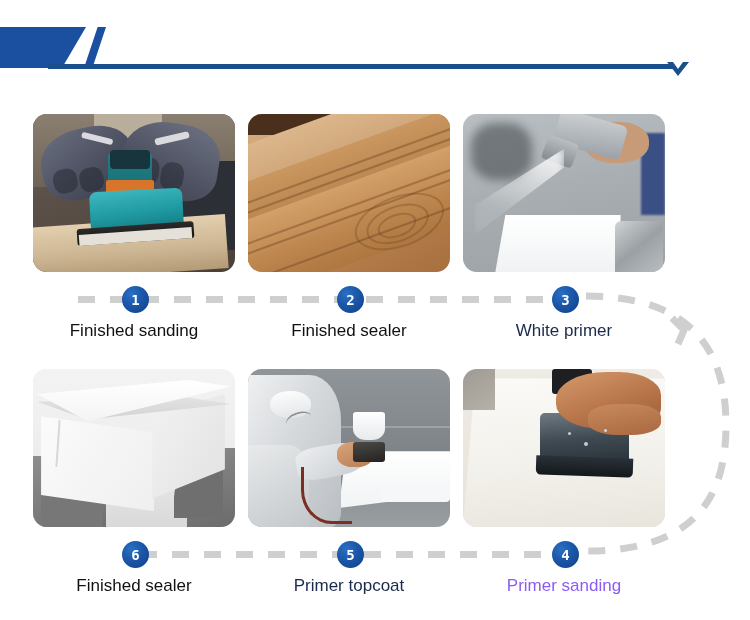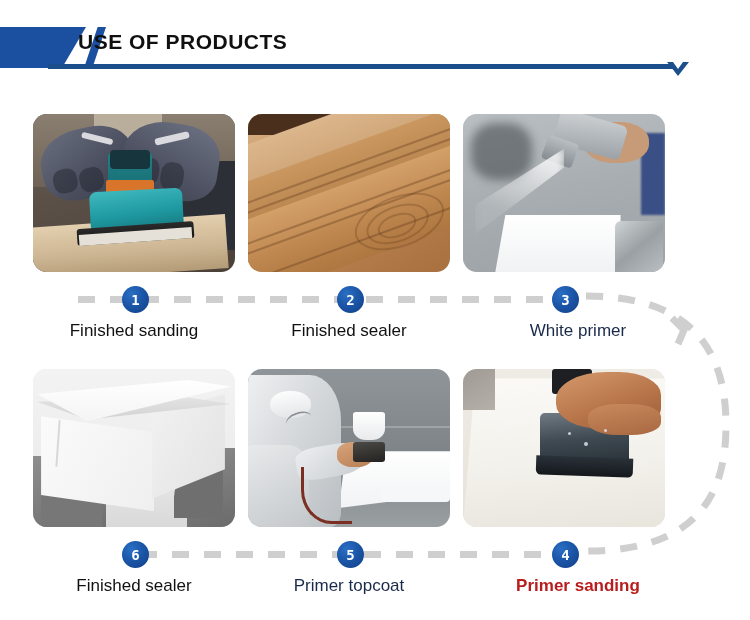--- a/index.html
+++ b/index.html
@@ -110,21 +110,21 @@
     position: absolute;
     font-size: 17px;
     white-space: nowrap;
     text-align: center;
     z-index: 3;
   }
   .lbl-r1 { top: 321px; }
   .lbl-r2 { top: 576px; }
   .l-c1 { left: 33px; width: 202px; }
   .l-c2 { left: 248px; width: 202px; }
-  .l-c3 { left: 477px; width: 202px; }
+  .l-c3 { left: 463px; width: 202px; }
 
   
   .dash-line {
     position: absolute;
     height: 7px;
     background-image: repeating-linear-gradient(
       to right,
       #cfcfcf 0px, #cfcfcf 17px,
       rgba(255,255,255,0) 17px, rgba(255,255,255,0) 32px
     );
@@ -302,21 +302,20 @@
     background:#777; border-radius:0 60% 0 0; }
   .p-fp-leg-cut-r { position:absolute; left:70%; top:62%; width:24%; height:32%;
     background:#6f6f6f; border-radius:60% 0 0 0; }
 </style>
 </head>
 <body>
 
 <div id="header">
   <div id="header-accent"></div>
   <div id="header-slash"></div>
-  <div id="header-title">USE OF PRODUCTS</div>
   <div id="header-rule"></div>
   <svg id="header-chevron" viewBox="0 0 22 16">
     <path d="M0 1 L11 15 L22 1 L16 1 L11 8 L6 1 Z" fill="#1b4f8c"></path>
   </svg>
 </div>
 
 <svg id="curve-svg">
   <path d="M 586 296 C 700 296 726 360 726 425 C 726 492 700 551 586 551" fill="none" stroke="#cfcfcf" stroke-width="7" stroke-dasharray="17 15" stroke-linecap="butt"></path>
   <path d="M 672 318 L 684 330 L 678 344" fill="none" stroke="#cfcfcf" stroke-width="7" stroke-linecap="butt" stroke-linejoin="miter"></path>
 </svg>
@@ -440,13 +439,13 @@
 </div>
 
 <div class="dash-line" id="dash-r2"></div>
 
 <div class="badge badge-r2 b-c1">6</div>
 <div class="badge badge-r2 b-c2">5</div>
 <div class="badge badge-r2 b-c3">4</div>
 
 <div class="step-label lbl-r2 l-c1" style="color:#111111;">Finished sealer</div>
 <div class="step-label lbl-r2 l-c2" style="color:#1a2a4a;">Primer topcoat</div>
-<div class="step-label lbl-r2 l-c3" style="color:#b91c1c;font-weight:bold;">Primer sanding</div>
+<div class="step-label lbl-r2 l-c3" style="color:#8b5cf6;">Primer sanding</div>
 
 </body></html>

